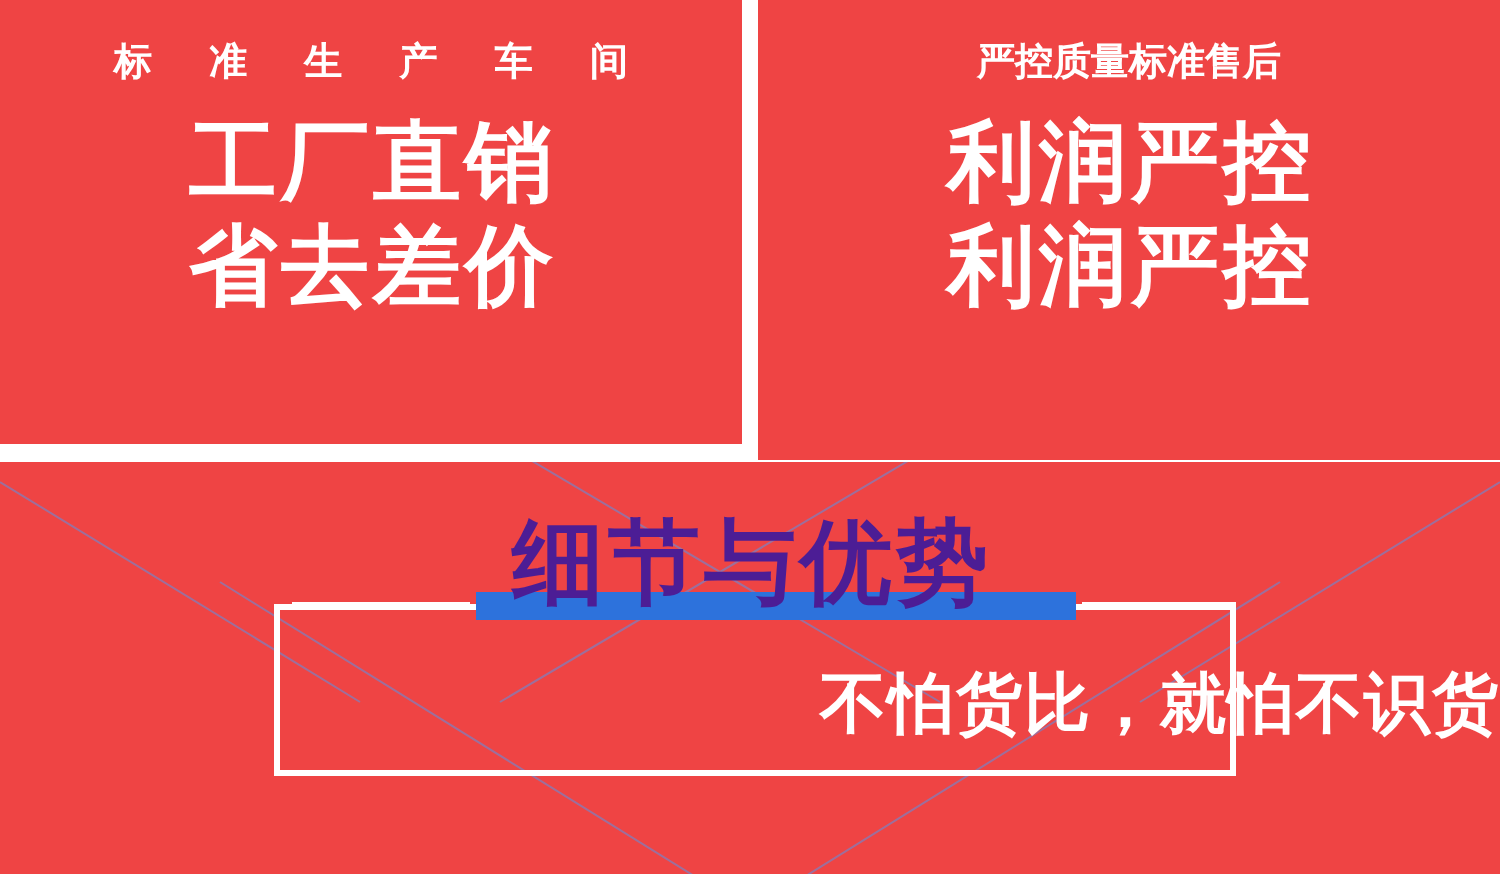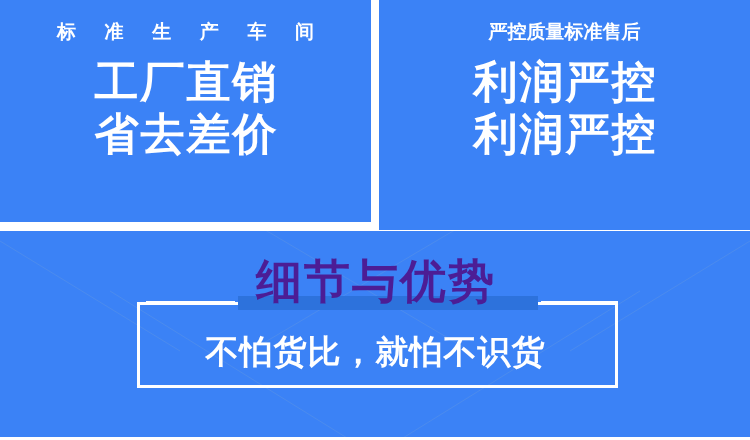--- a/index.html
+++ b/index.html
@@ -15,21 +15,21 @@
     position: relative;
     width: 750px;
     height: 440px;
     background: #ffffff;
     overflow: hidden;
   }
 
   
   .panel {
     position: absolute;
-    background: #3b82f6;
+    background: #ef4444;
     overflow: hidden;
     box-sizing: border-box;
   }
 
   
   .panel-top-left {
     left: 0;
     top: 0;
     width: 371px;
     height: 222px;
@@ -143,21 +143,21 @@
     letter-spacing: 2px;
     text-indent: 2px;
     white-space: nowrap;
   }
 
   .bottom-subtitle {
     position: absolute;
     left: 0;
     right: 0;
     top: 335px;
-    text-align: center;
+    text-align: right;
     color: #ffffff;
     font-size: 33px;
     font-weight: bold;
     line-height: 1;
     letter-spacing: 1px;
     text-indent: 1px;
     white-space: nowrap;
   }
 
   

